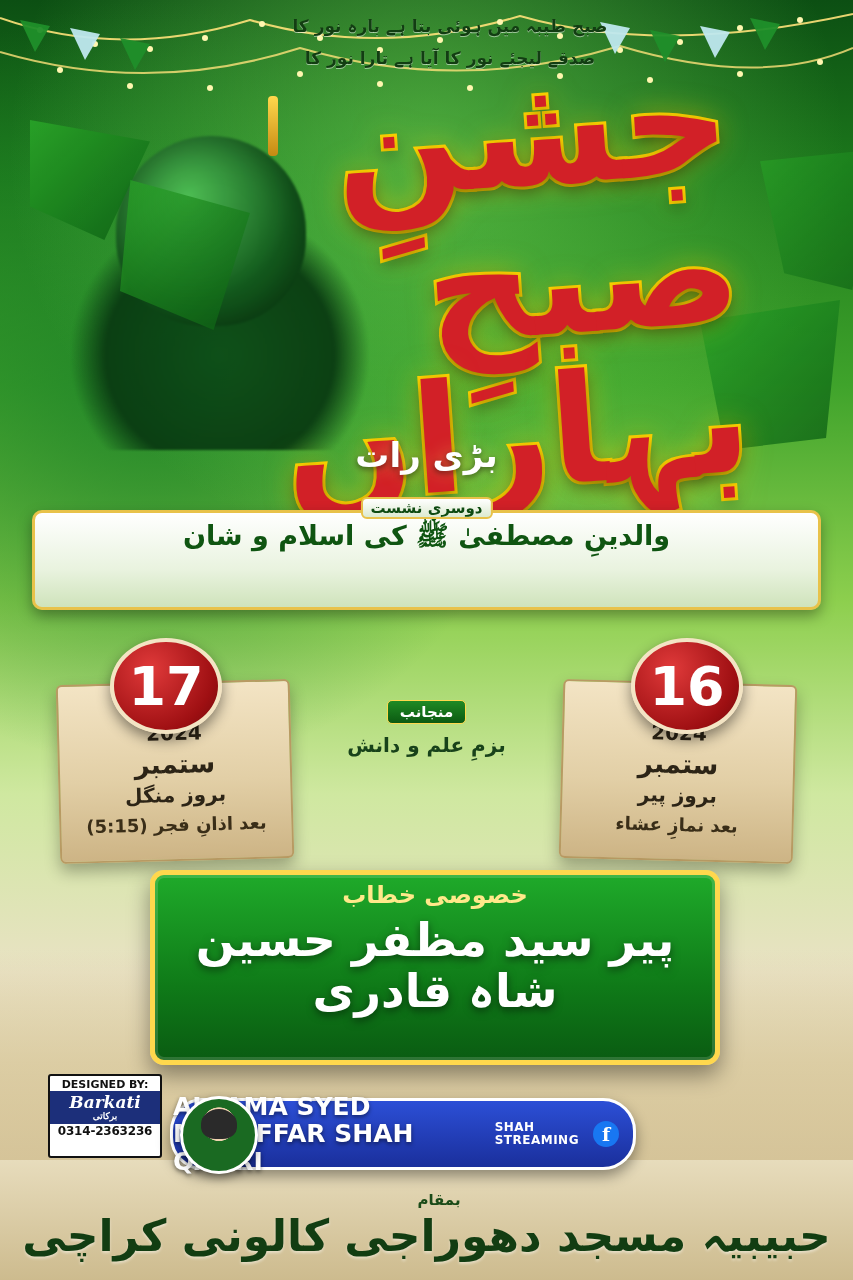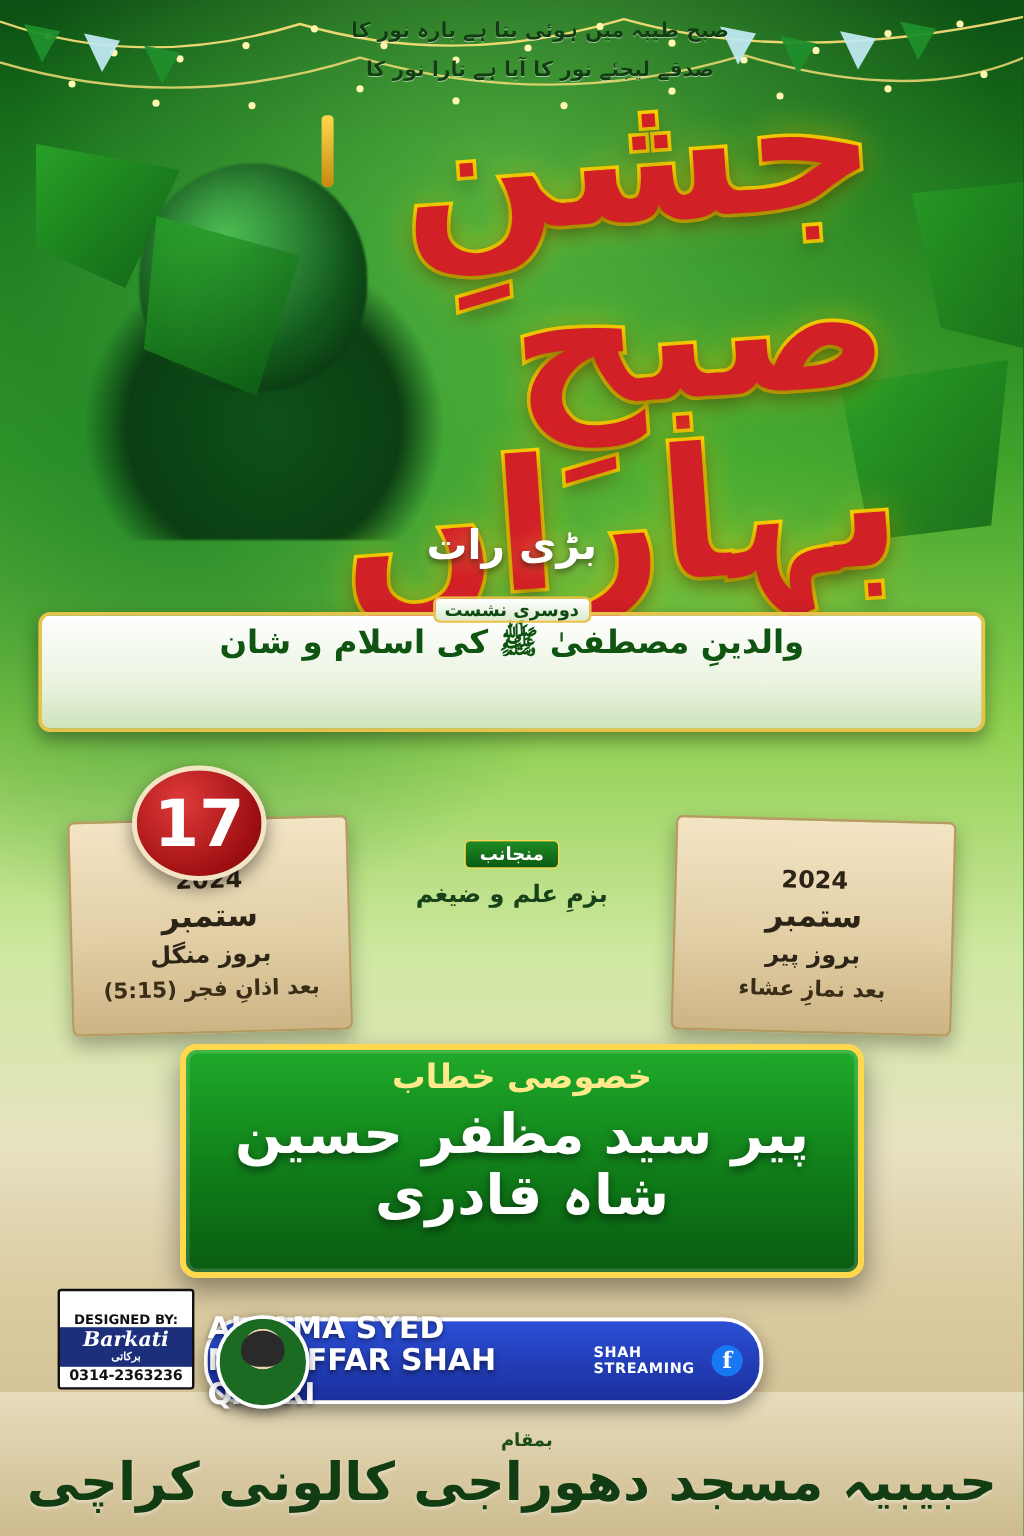--- a/index.html
+++ b/index.html
@@ -152,36 +152,36 @@
 
   
   .speaker-panel{
     position:absolute;left:150px;top:870px;width:560px;height:185px;
     background:linear-gradient(180deg,#1faa2a,#0f7a18 60%,#0a5c12);
     border:5px solid #ffd84d;border-radius:14px;
     box-shadow:0 10px 22px rgba(0,0,0,.4), 0 0 0 3px rgba(255,255,255,.15) inset;
     direction:rtl;text-align:center;
   }
   .speaker-panel .khas{
-    margin-top:6px;color:#ffe98a;font-size:28px;font-weight:700;
+    margin-top:6px;color:#ffe98a;font-size:24px;font-weight:700;
   }
   .speaker-panel .zeegham{
     color:#eafbe0;font-size:19px;font-weight:700;margin-top:4px;
   }
   .speaker-panel .sname{
     color:#ffffff;font-size:46px;font-weight:700;line-height:1.1;margin-top:6px;
     text-shadow:0 3px 8px rgba(0,0,0,.5);
   }
 
   
   .designer{
     position:absolute;left:48px;top:1074px;width:110px;height:80px;
     background:#ffffff;border:2px solid #111;border-radius:3px;text-align:center;
   }
-  .designer .dby{font-size:11px;font-weight:700;color:#111;margin-top:17px;}
+  .designer .dby{font-size:11px;font-weight:700;color:#111;margin-top:2px;}
   .designer .dlogo{
     background:#1c2f7a;color:#fff;font-size:17px;font-weight:700;
     font-family:"DejaVu Serif", serif;font-style:italic;line-height:1.1;padding:2px 0;
   }
   .designer .dlogo small{display:block;font-size:9px;font-style:normal;}
   .designer .dphone{font-size:12px;font-weight:700;color:#111;letter-spacing:-.2px;}
 
   
   .livebar{
     position:absolute;left:170px;top:1098px;width:460px;height:66px;
@@ -300,34 +300,35 @@
   <div class="scrolls">
 
     <div class="scroll right">
       <div class="stext">
         <span class="yr">2024</span>
         <span class="mon">ستمبر</span>
         <span class="day">بروز پیر</span>
         <span class="time">بعد نمازِ عشاء</span>
       </div>
     </div>
+    <div class="badge bright">16</div>
 
     <div class="scroll left">
       <div class="stext">
         <span class="yr">2024</span>
         <span class="mon">ستمبر</span>
         <span class="day">بروز منگل</span>
         <span class="time">بعد اذانِ فجر (5:15)</span>
       </div>
     </div>
     <div class="badge bleft">17</div>
 
     <div class="center-note">
       <span class="tag">منجانب</span>
-      <span class="cn1">بزمِ علم و ضیغم</span>
+      <span class="cn1">بزمِ علم و دانش</span>
     </div>
   </div>
 
   <div class="speaker-panel">
     <div class="khas">خصوصی خطاب</div>
     <div class="sname">پیر سید مظفر حسین شاہ قادری</div>
   </div>
 
   <div class="designer">
     <div class="dby">DESIGNED BY:</div>

